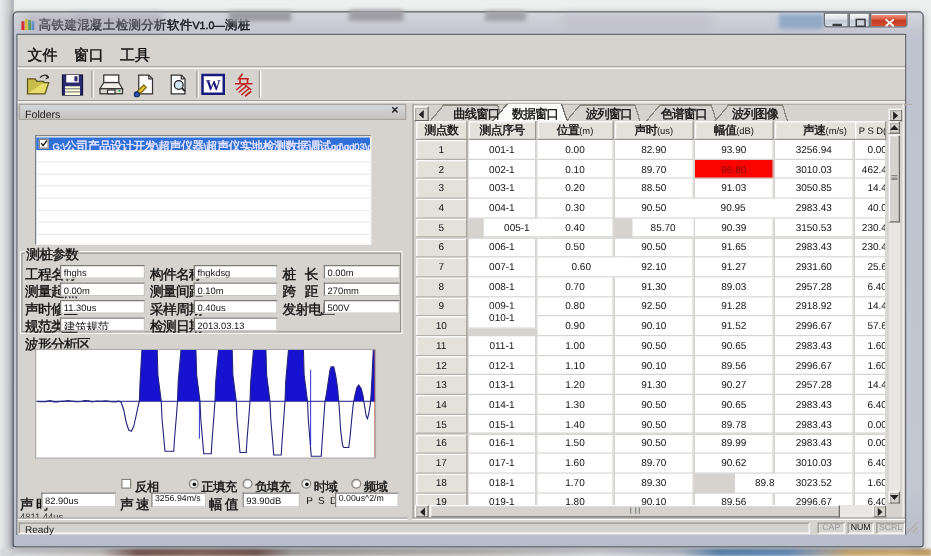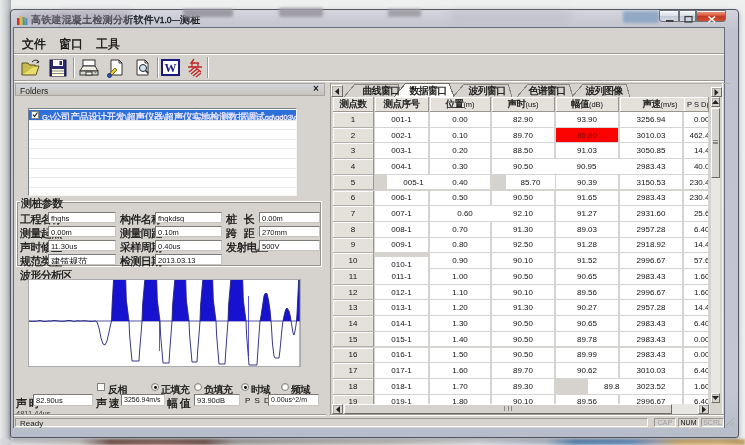--- a/index.html
+++ b/index.html
@@ -325,21 +325,21 @@
 <div class="tc th2" style="left:333px;top:237.6px;width:41px;height:15.7px;">9</div>
 <div class="tc" style="left:375px;top:237.6px;width:54px;height:15.7px;">009-1</div>
 <div class="tc" style="left:430px;top:237.6px;width:61px;height:15.7px;">0.80</div>
 <div class="tc" style="left:492px;top:237.6px;width:63px;height:15.7px;">92.50</div>
 <div class="tc" style="left:556px;top:237.6px;width:63px;height:15.7px;">91.28</div>
 <div class="tc" style="left:620px;top:237.6px;width:63px;height:15.7px;">2918.92</div>
 <div class="tc psd" style="left:684px;top:237.6px;width:25px;height:15.7px;">
     <span>14.4</span>
   </div>
 <div class="tc th2" style="left:333px;top:253.3px;width:41px;height:15.7px;">10</div>
-<div class="tc" style="left:375px;top:257px;width:54px;height:15.7px;">010-1</div>
+<div class="tc" style="left:375px;top:247px;width:54px;height:15.7px;">010-1</div>
 <div class="tc" style="left:430px;top:253.3px;width:61px;height:15.7px;">0.90</div>
 <div class="tc" style="left:492px;top:253.3px;width:63px;height:15.7px;">90.10</div>
 <div class="tc" style="left:556px;top:253.3px;width:63px;height:15.7px;">91.52</div>
 <div class="tc" style="left:620px;top:253.3px;width:63px;height:15.7px;">2996.67</div>
 <div class="tc psd" style="left:684px;top:253.3px;width:25px;height:15.7px;">
     <span>57.6</span>
   </div>
 <div class="tc th2" style="left:333px;top:269.0px;width:41px;height:15.7px;">11</div>
 <div class="tc" style="left:375px;top:269.0px;width:54px;height:15.7px;">011-1</div>
 <div class="tc" style="left:430px;top:269.0px;width:61px;height:15.7px;">1.00</div>

